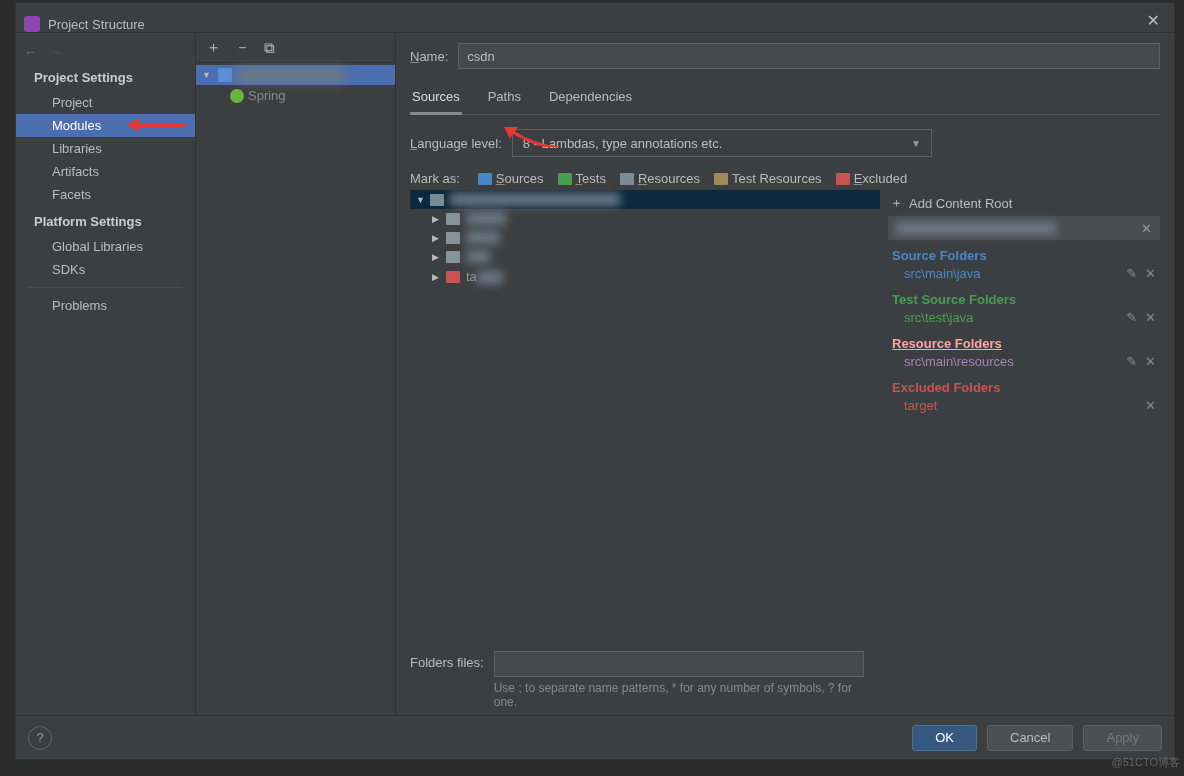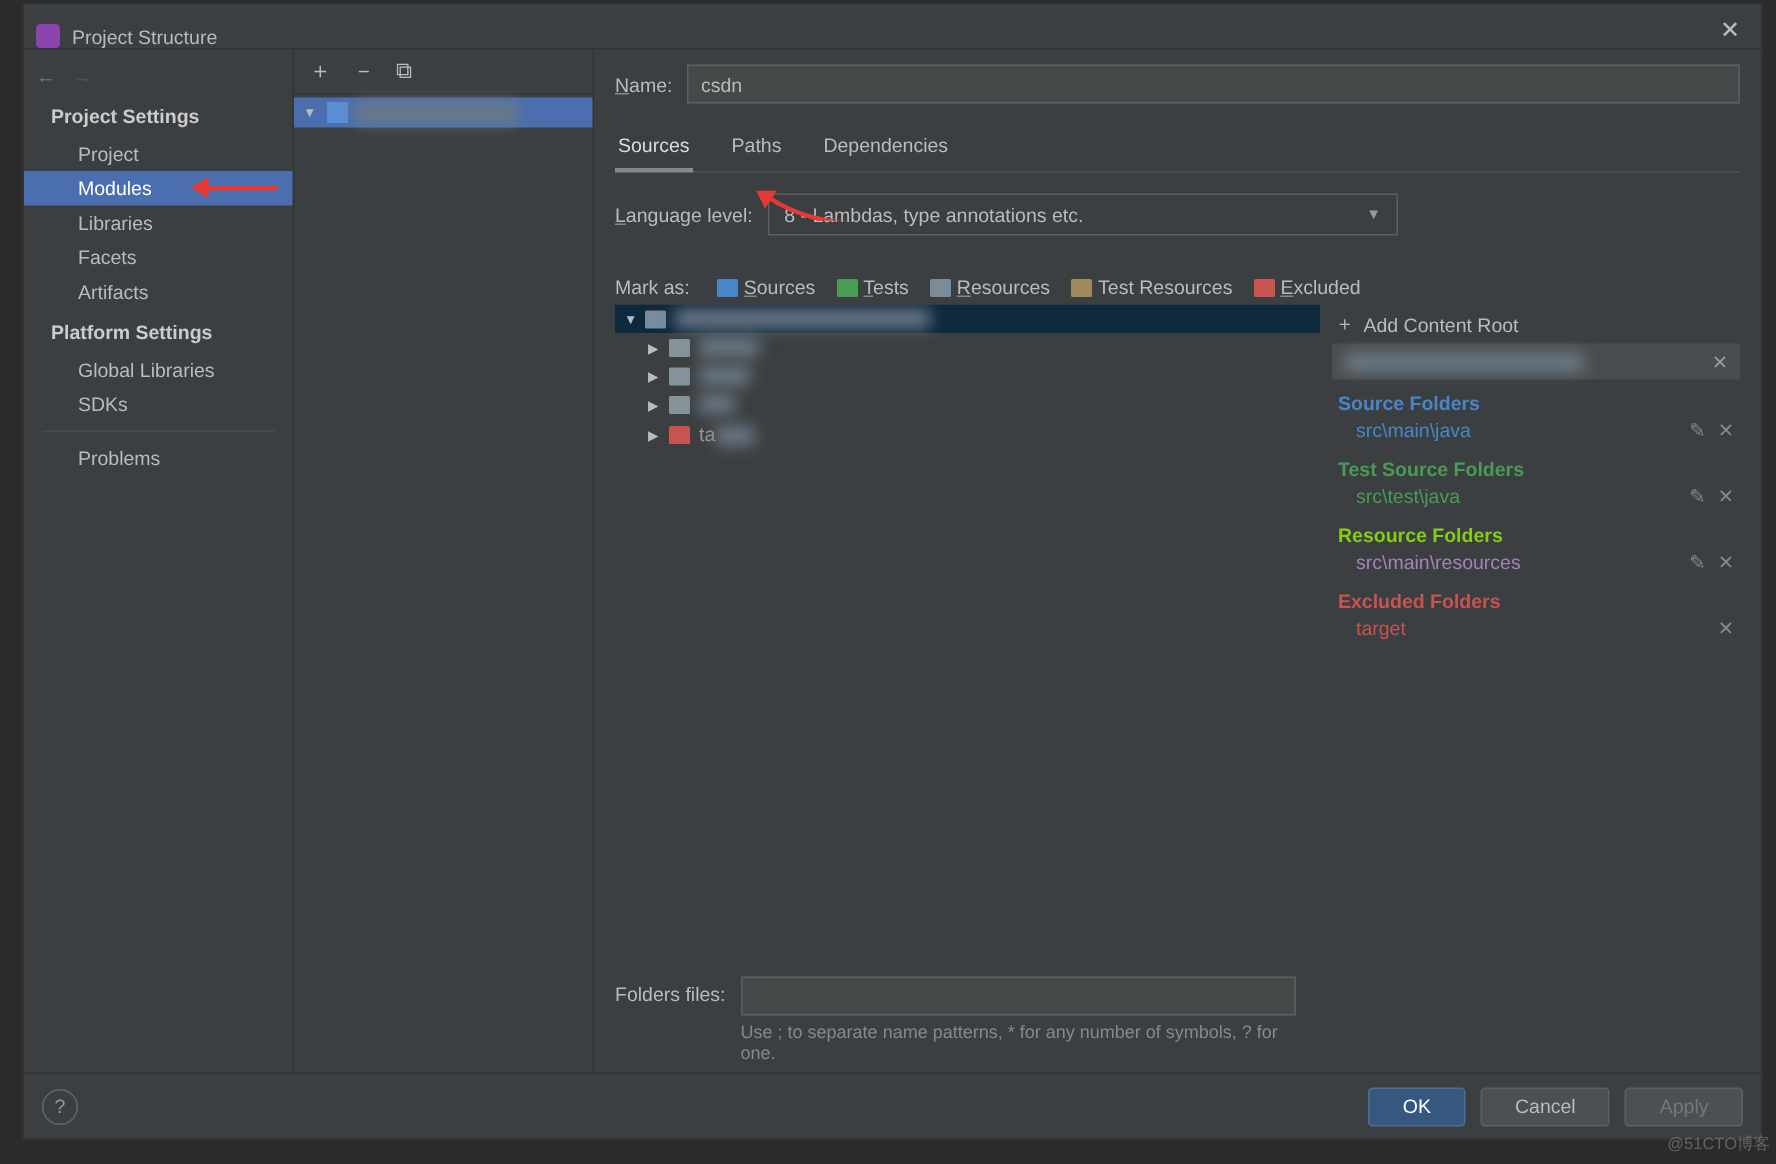--- a/index.html
+++ b/index.html
@@ -29,21 +29,21 @@
 .tree-arrow { width:12px; color:#bbbbbb; font-size:9px; }
 .tree-icon { width:14px; height:14px; margin:0 4px; display:inline-block; }
 .blur-box { display:inline-block; background:#6b7986; filter:blur(5px); border-radius:2px; }
 .main { flex:1; display:flex; flex-direction:column; padding:10px 14px 6px 14px; overflow:hidden; }
 .main-row { display:flex; align-items:center; margin-bottom:14px; }
 .main-row label { color:#bbbbbb; margin-right:10px; }
 .main-row input.text { flex:1; height:26px; background:#45494a; border:1px solid #5e6060; color:#bbbbbb; padding:0 8px; }
 .tabs { display:flex; gap:24px; border-bottom:1px solid #515151; margin-bottom:14px; }
 .tabs .tab { padding:6px 2px 8px 2px; color:#bbbbbb; cursor:pointer; }
 .tabs .tab.active { border-bottom:3px solid #888; color:#ddd; margin-bottom:-1px; }
-.lang-row { display:flex; align-items:center; margin-bottom:27px; position:relative; }
+.lang-row { display:flex; align-items:center; margin-bottom:14px; position:relative; }
 .lang-row label { color:#bbbbbb; margin-right:10px; }
 .combobox { flex:0 0 420px; height:28px; border:1px solid #5e6060; background:#3c3f41; color:#bbbbbb; display:flex; align-items:center; padding:0 10px; justify-content:space-between; cursor:pointer; }
 .combobox .chev { font-size:10px; color:#999; }
 .arrow2 { position:absolute; left:440px; top:20px; width:70px; height:20px; pointer-events:none; }
 .markas-row { display:flex; align-items:center; gap:14px; margin-bottom:4px; }
 .markas-row .lbl { color:#bbbbbb; margin-right:4px; }
 .mark-btn { display:flex; align-items:center; gap:4px; color:#bbbbbb; cursor:pointer; }
 .mark-btn .micon { width:14px; height:12px; display:inline-block; border-radius:1px; }
 .content-area { flex:1; display:flex; gap:8px; overflow:hidden; }
 .dir-tree { flex:0 0 470px; background:#3c3f41; }
@@ -90,40 +90,44 @@
         <span>←</span>
         <span style="color:#555;">→</span>
       </div>
       <div class="section-heading">Project Settings</div>
       <div class="item">Project</div>
       <div class="item selected">
         <span>Modules</span>
         <span class="arrow-annot"></span>
       </div>
       <div class="item">Libraries</div>
+      <div class="item">Artifacts</div>
       <div class="item">Facets</div>
-      <div class="item">Artifacts</div>
       <div class="section-heading">Platform Settings</div>
       <div class="item">Global Libraries</div>
       <div class="item">SDKs</div>
       <div class="divider"></div>
       <div class="item">Problems</div>
     </div>
 
     <div class="middle-tree">
       <div class="tree-toolbar">
         <span>＋</span>
         <span>－</span>
         <span>⧉</span>
       </div>
       <div class="tree-body">
         <div class="tree-row selected">
           <span class="tree-arrow">▼</span>
           <span class="tree-icon" style="background:#5a8fd6;"></span>
           <span class="blur-box" style="width:110px;height:14px;"></span>
+        </div>
+        <div class="tree-row" style="padding-left:30px;">
+          <span class="tree-icon" style="background:#6db33f;border-radius:50%;"></span>
+          <span style="color:#888;">Spring</span>
         </div>
       </div>
     </div>
 
     <div class="main">
       <div class="main-row">
         <label><span class="und">N</span>ame:</label>
         <input class="text" value="csdn" style="">
       </div>
       <div class="tabs">
@@ -219,21 +223,21 @@
                 <div class="hdr" style="color: rgb(73, 156, 84);">Test Source Folders</div>
                 <div class="entry">
                   <span style="color: rgb(73, 156, 84);">src\test\java</span>
                   <span class="icons">
                     <span>✎</span>
                     <span>✕</span>
                   </span>
                 </div>
               </div>
               <div class="folder-section">
-                <div class="hdr" style="color: #84cc16;">Resource Folders</div>
+                <div class="hdr" style="color: #fca5a5; text-decoration: underline;">Resource Folders</div>
                 <div class="entry">
                   <span style="color: rgb(167, 129, 186);">src\main\resources</span>
                   <span class="icons">
                     <span>✎</span>
                     <span>✕</span>
                   </span>
                 </div>
               </div>
               <div class="folder-section">
                 <div class="hdr" style="color: rgb(199, 84, 80);">Excluded Folders</div>

